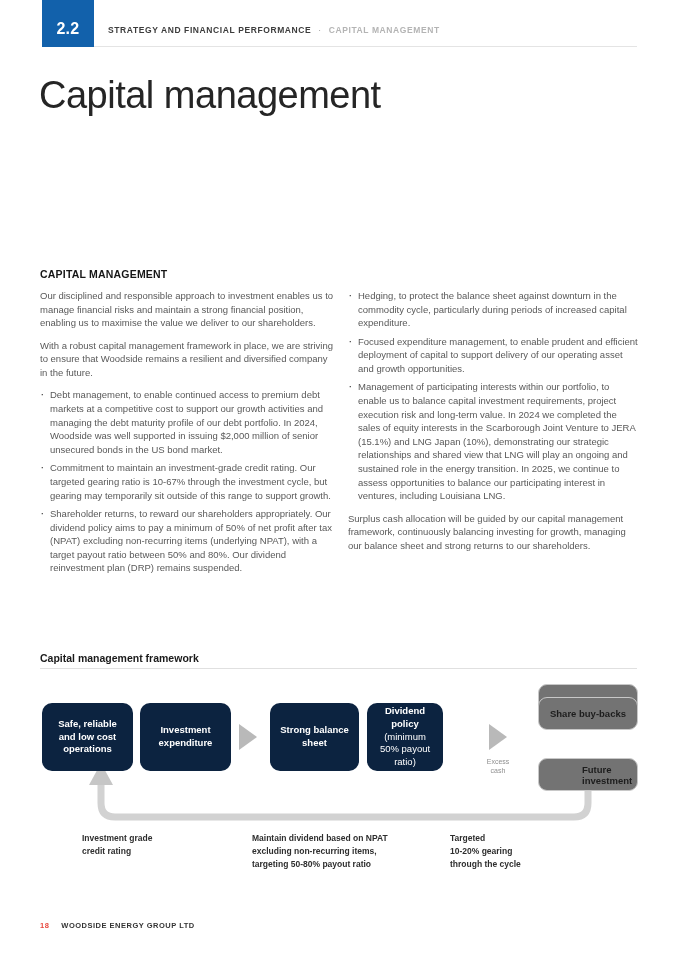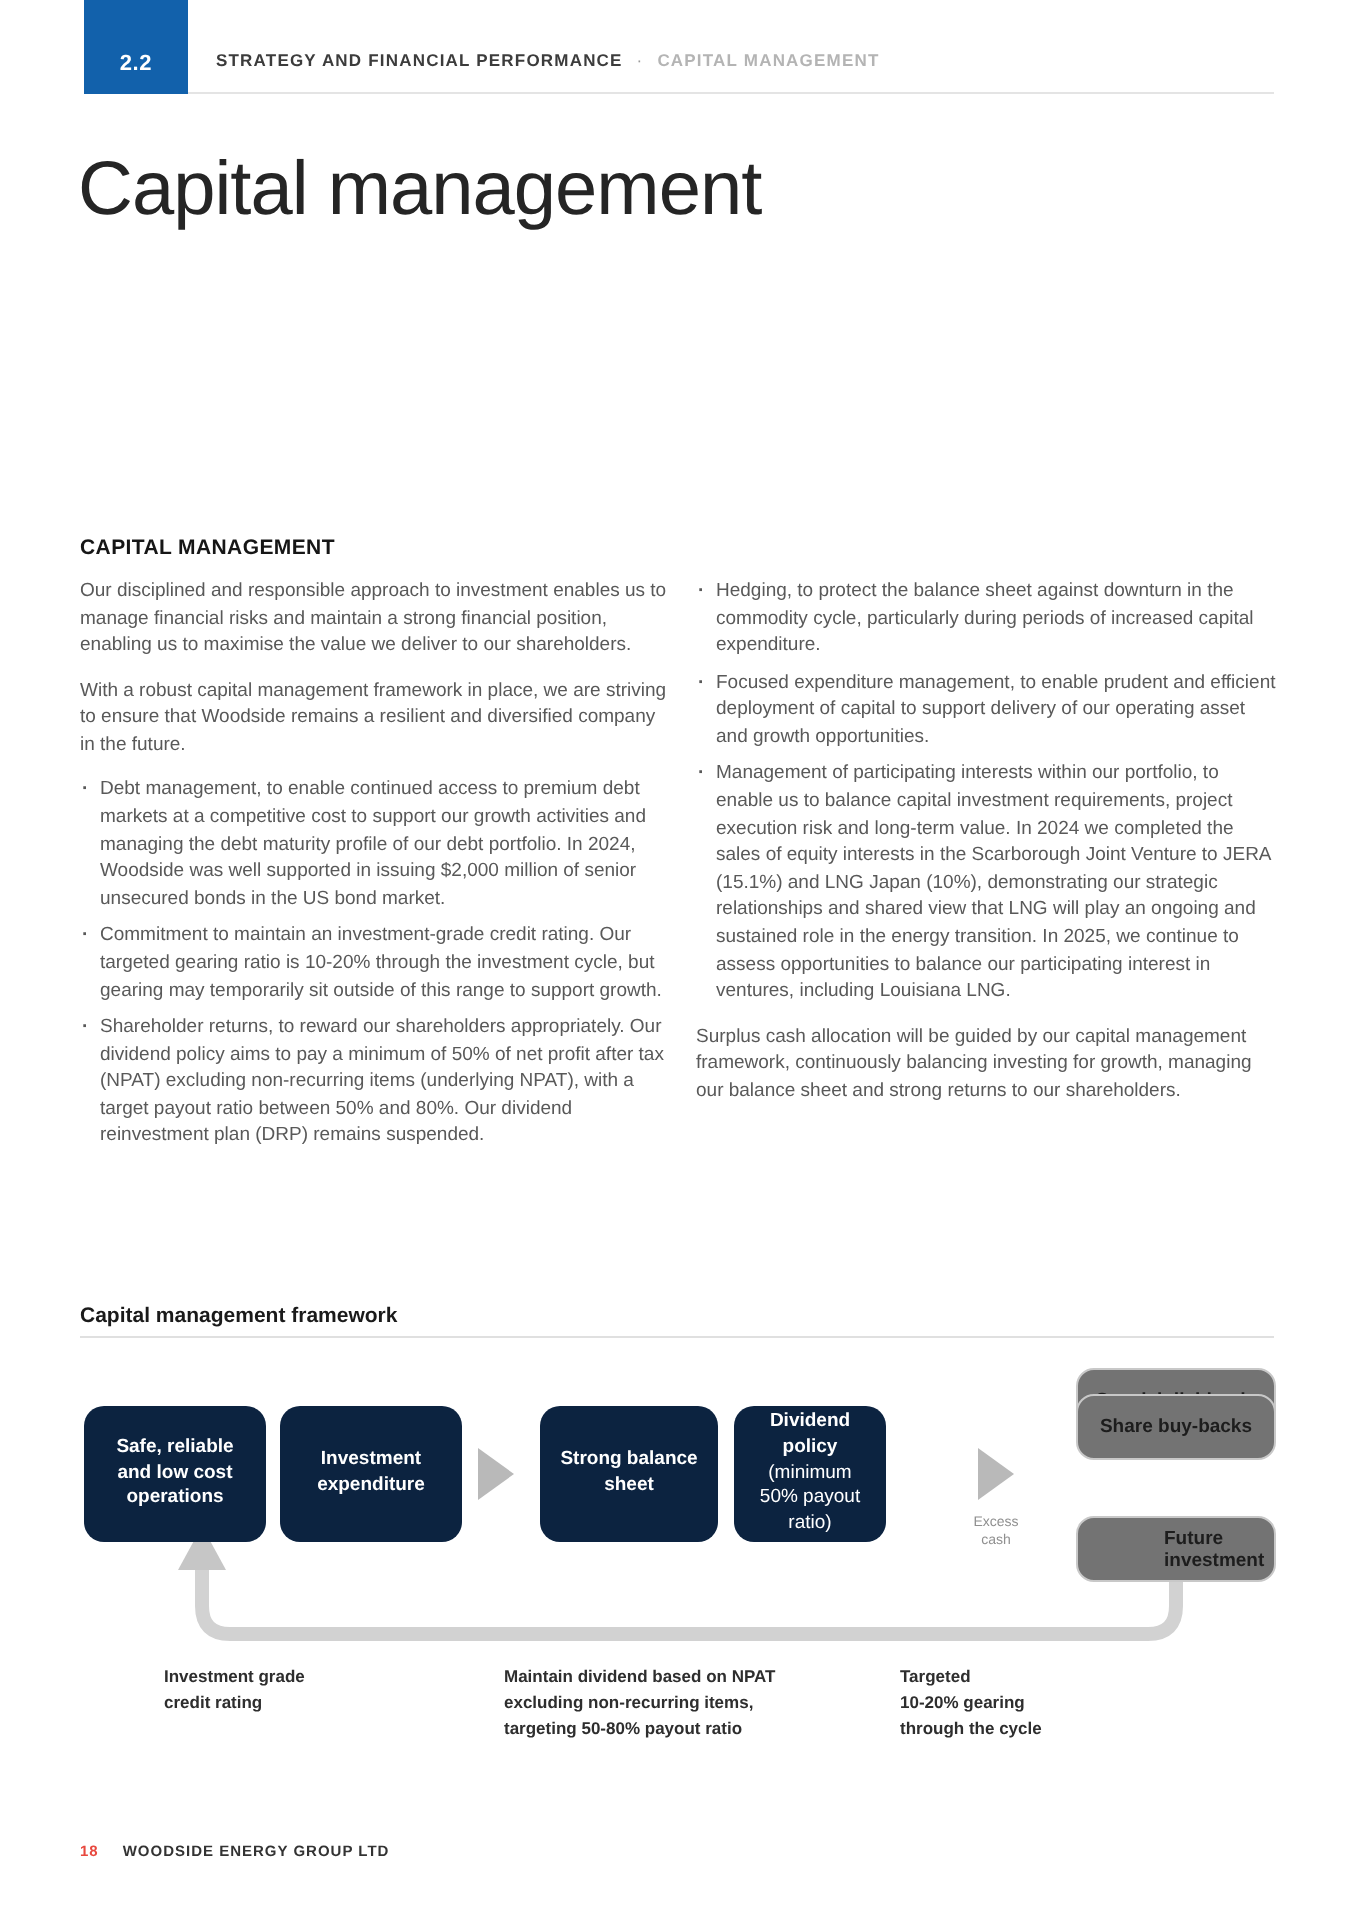--- a/index.html
+++ b/index.html
@@ -5,21 +5,21 @@
   html,body{margin:0;padding:0;background:#ffffff;}
   .page{
     position:relative;width:679px;height:960px;background:#ffffff;overflow:hidden;
     font-family:"Liberation Sans", sans-serif;color:#222;
   }
   
   .section-tab{
     position:absolute;left:42px;top:0;width:52px;height:47px;background:#1261ab;
     display:flex;align-items:flex-end;justify-content:center;padding-bottom:9px;box-sizing:border-box;
   }
-  .section-tab span{color:#fff;font-size:11px;font-weight:bold;letter-spacing:.3px;}
+  .section-tab span{color:#fff;font-size:16px;font-weight:bold;letter-spacing:.3px;}
   .crumbs{
     position:absolute;left:108px;top:25px;font-size:8.5px;letter-spacing:.6px;white-space:nowrap;
   }
   .crumb-primary{color:#3c3c3c;font-weight:600;}
   .crumb-sep{color:#9a9a9a;margin:0 4px;}
   .crumb-secondary{color:#b4b4b4;font-weight:600;}
   .header-rule{position:absolute;left:94px;top:46px;width:543px;height:1px;background:#e4e4e4;}
   
   .page-title{
     position:absolute;left:39px;top:74px;font-size:38px;font-weight:300;color:#252525;letter-spacing:-.5px;
@@ -90,21 +90,21 @@
   <div class="header-rule"></div>
 
   <div class="page-title">Capital management</div>
   <div class="section-heading">CAPITAL MANAGEMENT</div>
 
   <div class="col col-left">
     <p>Our disciplined and responsible approach to investment enables us to manage financial risks and maintain a strong financial position, enabling us to maximise the value we deliver to our shareholders.</p>
     <p>With a robust capital management framework in place, we are striving to ensure that Woodside remains a resilient and diversified company in the future.</p>
     <ul class="bullets">
       <li>Debt management, to enable continued access to premium debt markets at a competitive cost to support our growth activities and managing the debt maturity profile of our debt portfolio. In 2024, Woodside was well supported in issuing $2,000 million of senior unsecured bonds in the US bond market.</li>
-      <li>Commitment to maintain an investment-grade credit rating. Our targeted gearing ratio is 10-20% through the investment cycle, but gearing may temporarily sit outside of this range to support growth.</li>
+      <li>Commitment to maintain an investment-grade credit rating. Our targeted gearing ratio is 10-67% through the investment cycle, but gearing may temporarily sit outside of this range to support growth.</li>
       <li>Shareholder returns, to reward our shareholders appropriately. Our dividend policy aims to pay a minimum of 50% of net profit after tax (NPAT) excluding non-recurring items (underlying NPAT), with a target payout ratio between 50% and 80%. Our dividend reinvestment plan (DRP) remains suspended.</li>
     </ul>
   </div>
 
   <div class="col col-right">
     <ul class="bullets">
       <li>Hedging, to protect the balance sheet against downturn in the commodity cycle, particularly during periods of increased capital expenditure.</li>
       <li>Focused expenditure management, to enable prudent and efficient deployment of capital to support delivery of our operating asset and growth opportunities.</li>
       <li>Management of participating interests within our portfolio, to enable us to balance capital investment requirements, project execution risk and long-term value. In 2024 we completed the sales of equity interests in the Scarborough Joint Venture to JERA (15.1%) and LNG Japan (10%), demonstrating our strategic relationships and shared view that LNG will play an ongoing and sustained role in the energy transition. In 2025, we continue to assess opportunities to balance our participating interest in ventures, including Louisiana LNG.</li>
     </ul>

